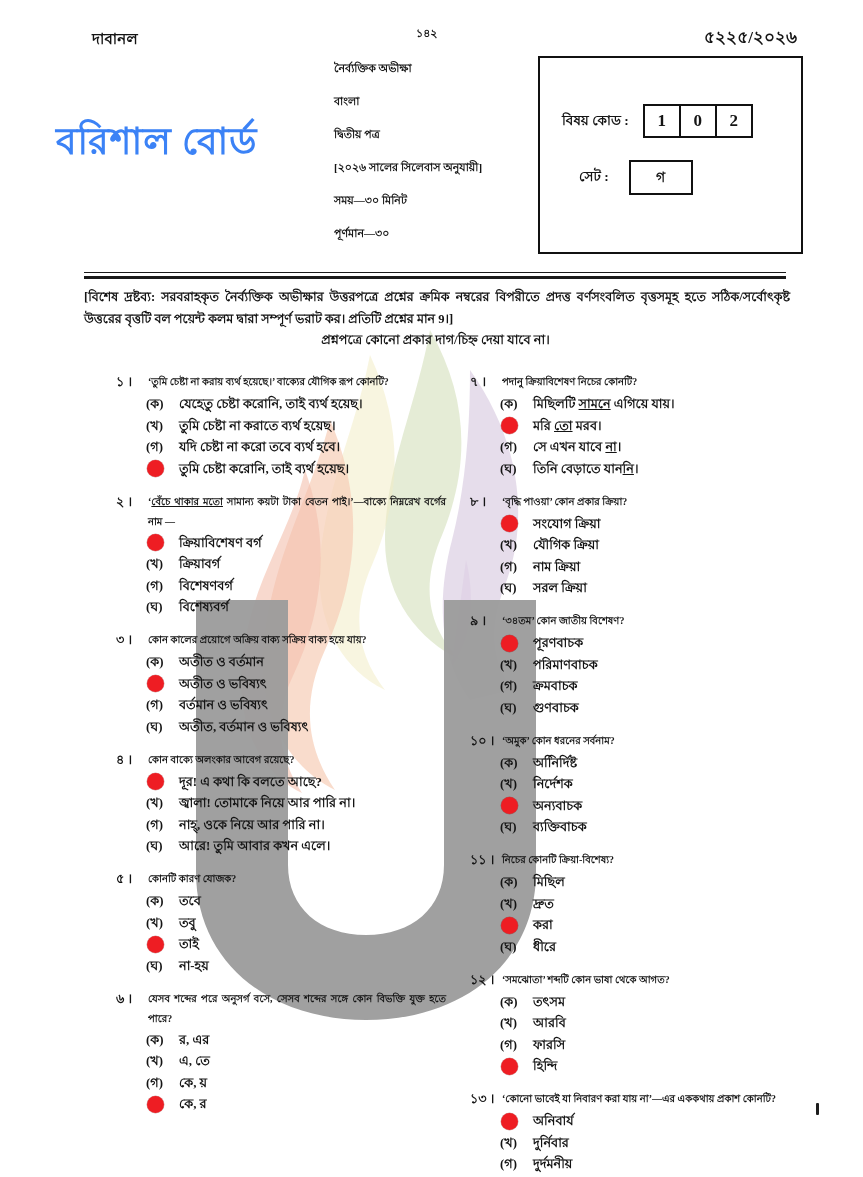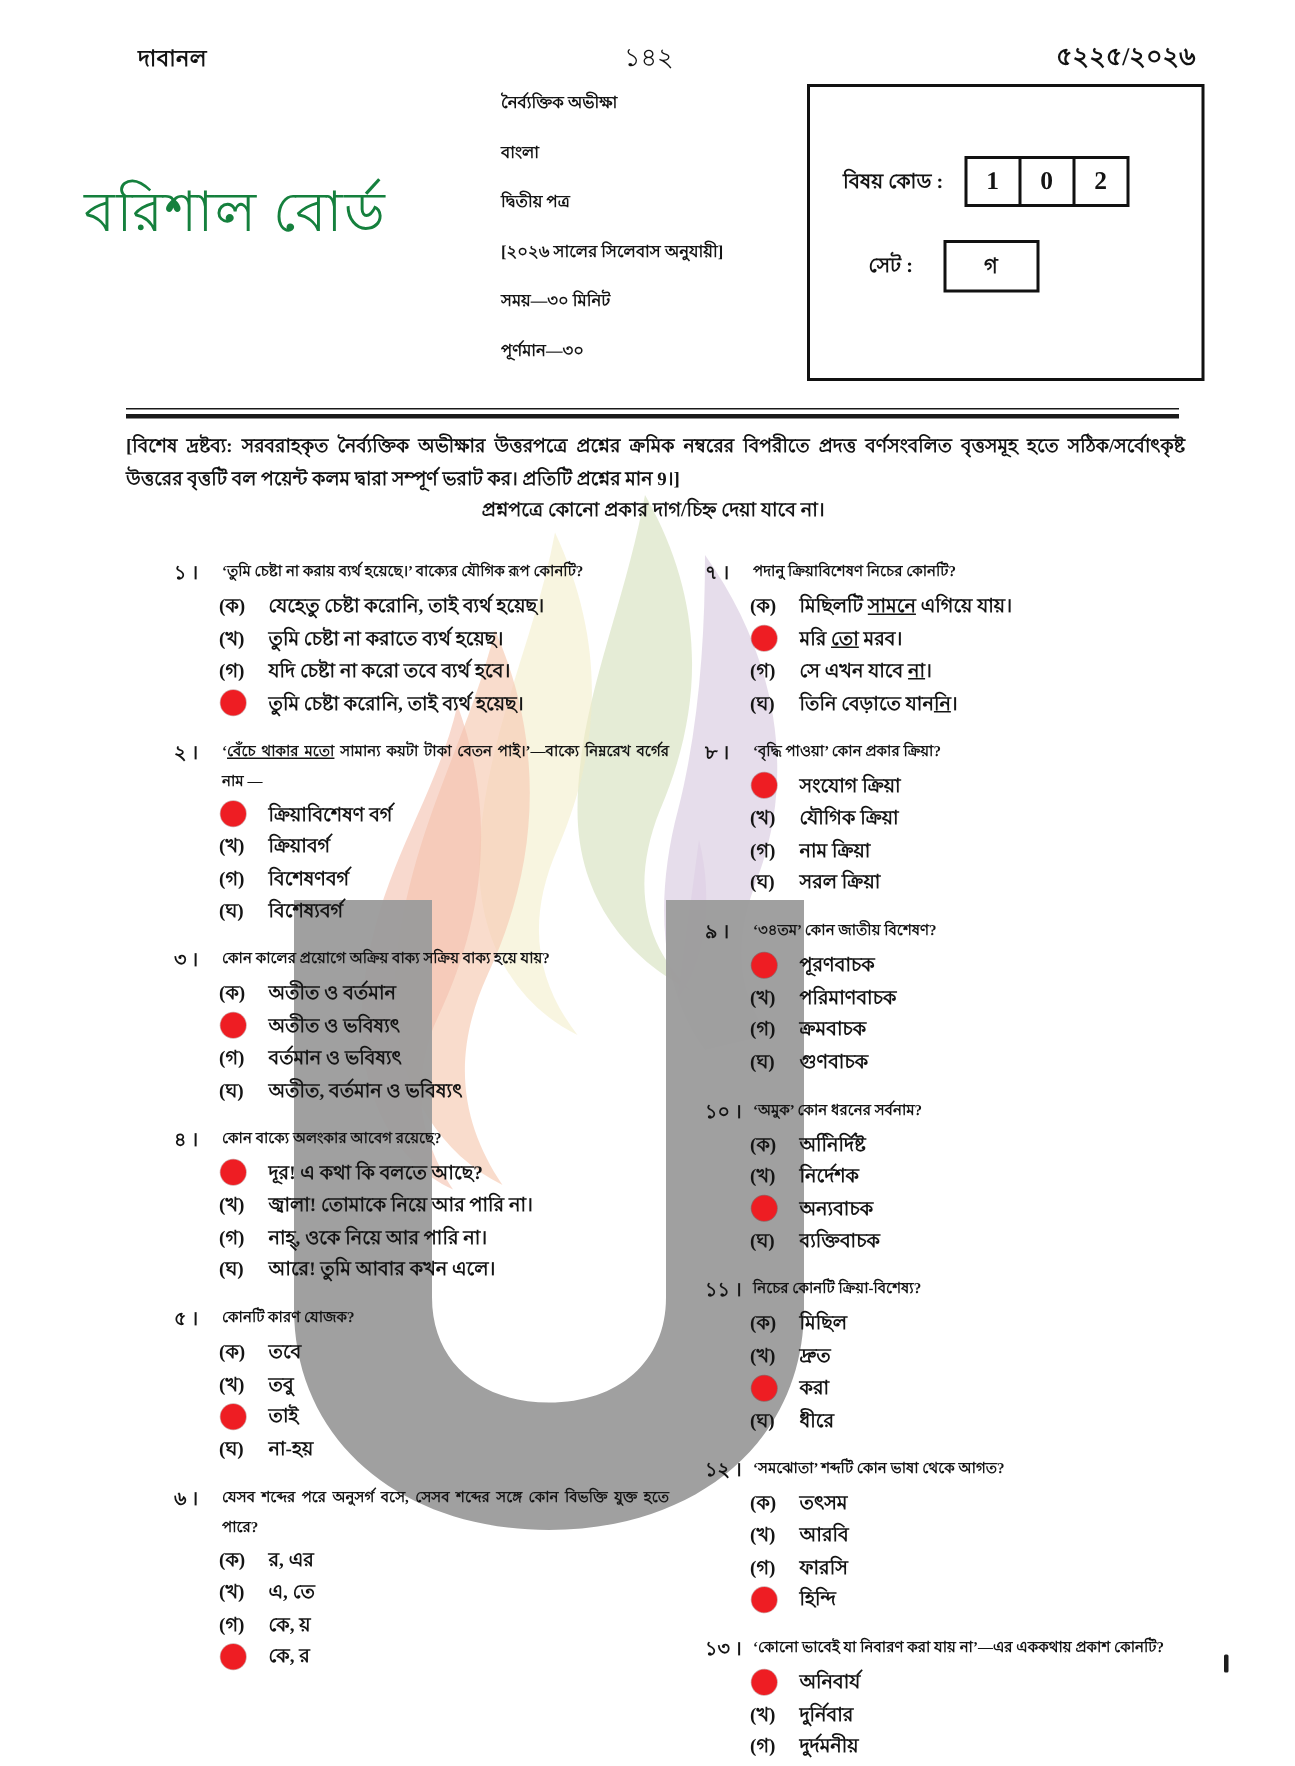--- a/index.html
+++ b/index.html
@@ -22,27 +22,27 @@
 
   
   #page{
     position:absolute;
     left:4px;top:0;width:863px;height:1027px;
     z-index:2;
   }
 
   
   .hdr-dabanal{position:absolute;left:88px;top:27px;font-size:15px;font-weight:bold;letter-spacing:.2px;}
-  .hdr-pageno{position:absolute;left:412px;top:25px;font-size:17px;font-weight:normal;}
+  .hdr-pageno{position:absolute;left:412px;top:25px;font-size:11px;font-weight:bold;}
   .hdr-code{position:absolute;left:700px;top:24px;font-size:17px;font-weight:bold;}
 
   .board-title{
     position:absolute;left:52px;top:112px;
-    font-size:37px;font-weight:normal;
-    color:#15803d;
+    font-size:37px;font-weight:bold;
+    color:#3b82f6;
     letter-spacing:1px;
     white-space:nowrap;
   }
 
   .meta{position:absolute;left:330px;top:60px;width:200px;}
   .meta div{font-size:11px;font-weight:bold;margin-bottom:14px;white-space:nowrap;}
 
   
   .codebox{
     position:absolute;left:534px;top:56px;

